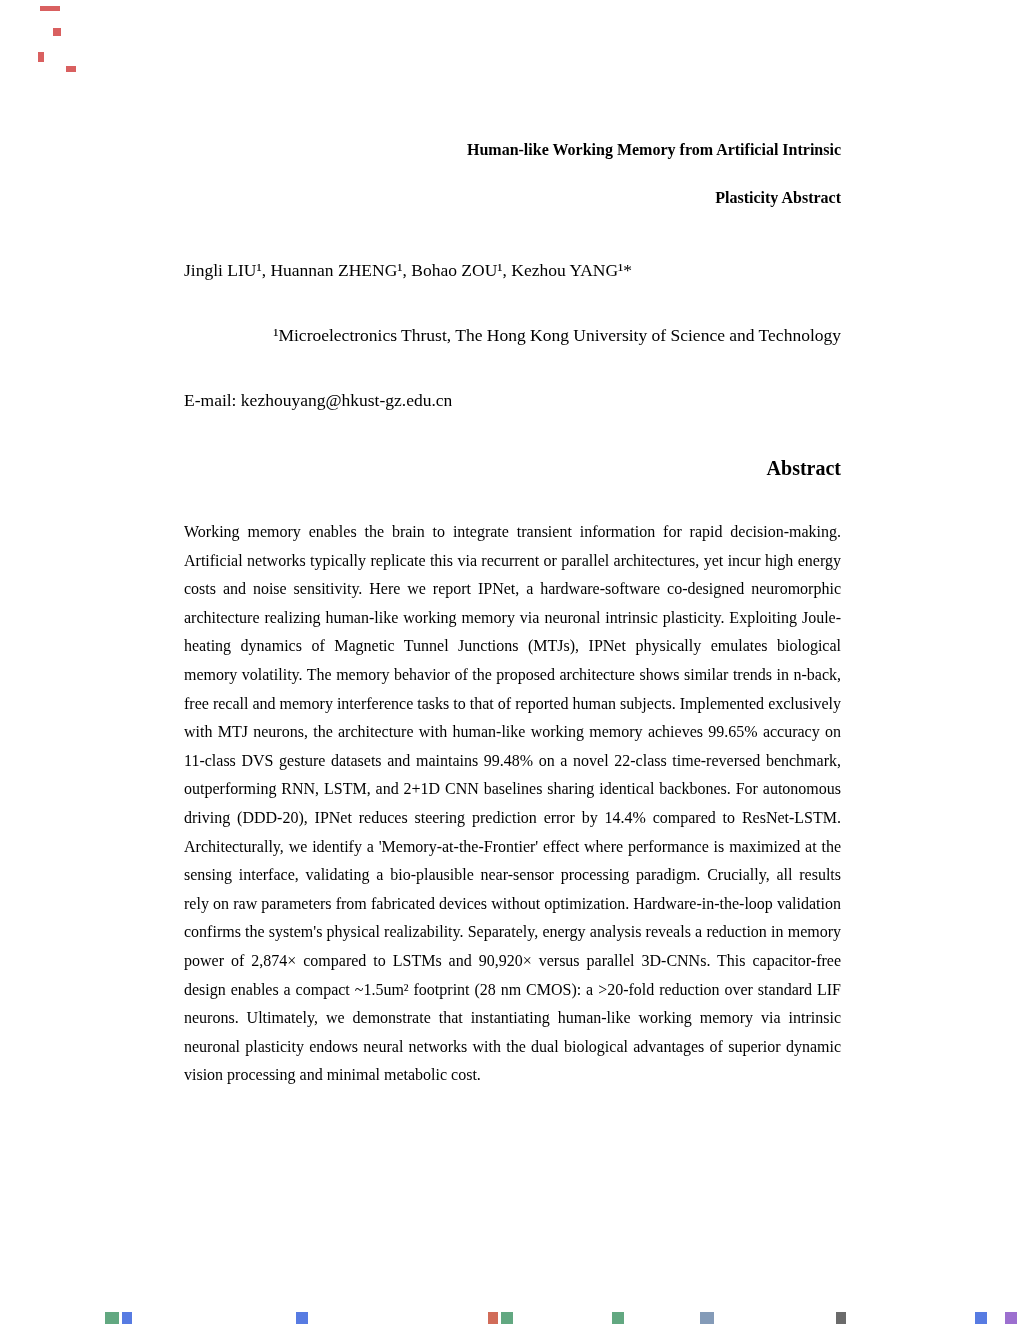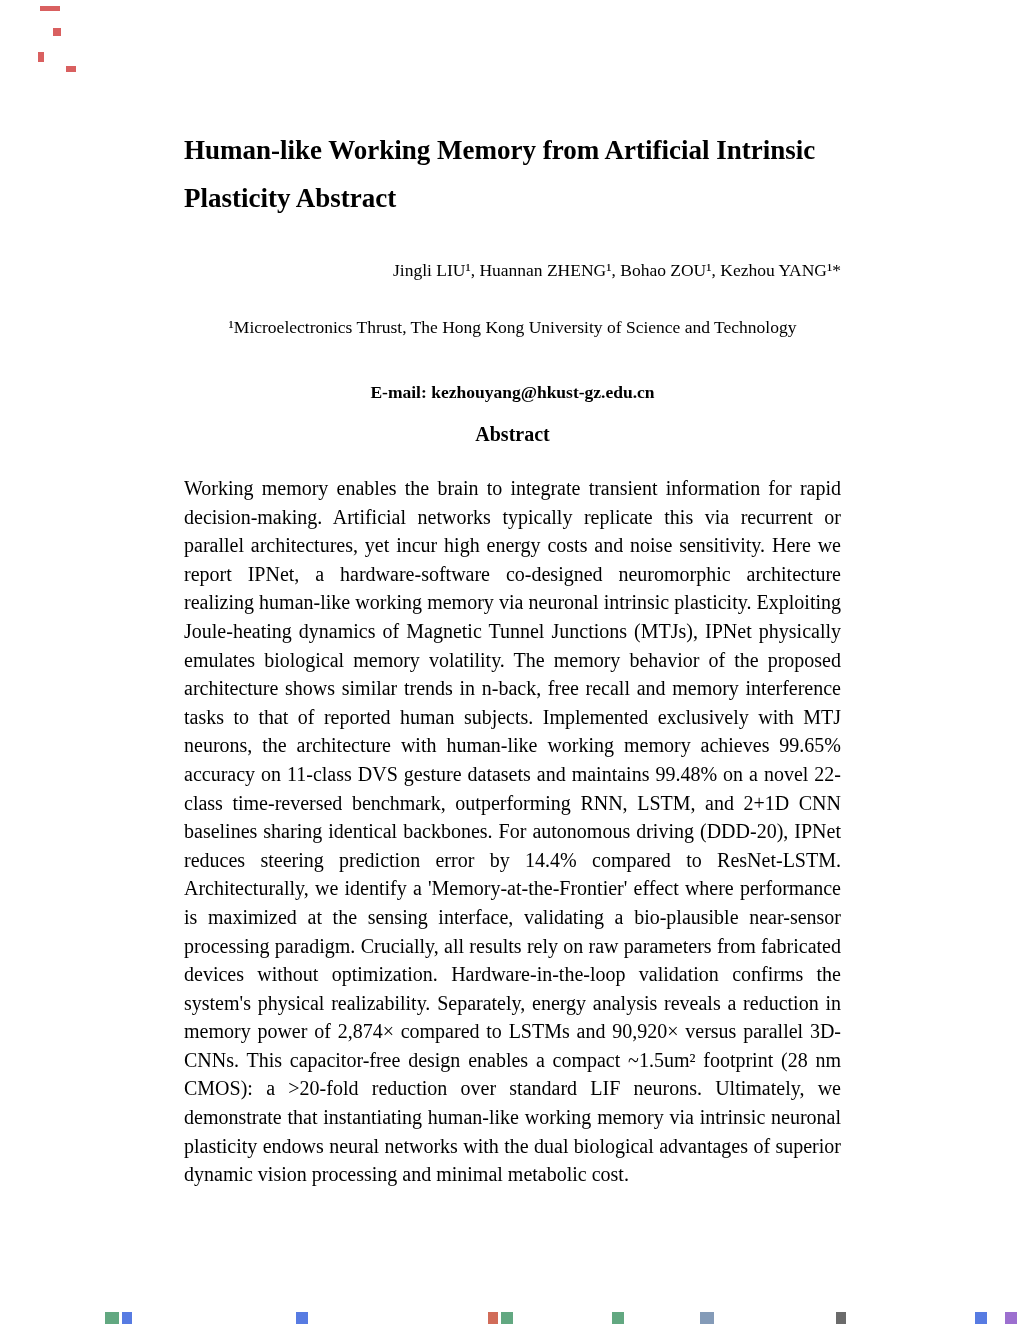--- a/index.html
+++ b/index.html
@@ -15,52 +15,50 @@
     color: #000000;
     overflow: hidden;
   }
   .content {
     position: absolute;
     left: 184px;
     top: 126px;
     width: 657px;
   }
   .paper-title {
-    font-size: 27px;
+    font-size: 16px;
     font-weight: bold;
-    text-align: left;
+    text-align: right;
     line-height: 48px;
     margin: 0;
   }
   .authors {
     margin-top: 38px;
     font-size: 17.5px;
-    text-align: right;
+    text-align: left;
   }
   .affiliation {
-    margin-top: 32px;
+    margin-top: 40px;
     font-size: 17.5px;
-    text-align: center;
+    text-align: right;
     line-height: 29px;
   }
   .email {
     margin-top: 40px;
     font-size: 17.5px;
-    text-align: center;
-    font-weight: bold;
   }
   .abstract-heading {
-    margin-top: 20px;
+    margin-top: 46px;
     font-size: 20px;
     font-weight: bold;
-    text-align: center;
+    text-align: right;
   }
   .abstract-body {
-    margin-top: 28px;
-    font-size: 20px;
+    margin-top: 38px;
+    font-size: 16px;
     line-height: 28.6px;
     text-align: justify;
   }
   
   .art {
     position: absolute;
     display: block;
     opacity: 0.75;
   }
 </style>

